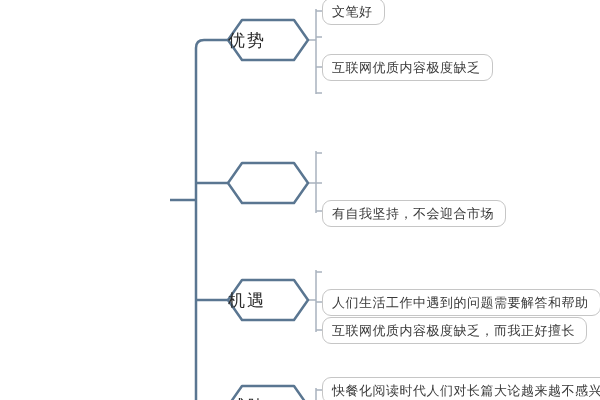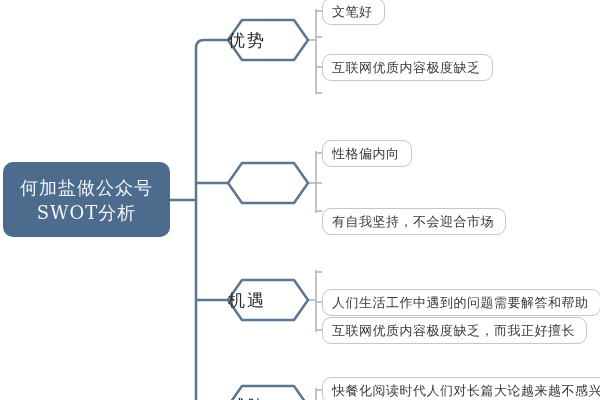--- a/index.html
+++ b/index.html
@@ -53,33 +53,28 @@
     <path class="rail" d="M308,183 H316 M316,151 V213 M316,153 H322 M316,183 H322 M316,211 H322"></path>
     <path class="rail" d="M308,300 H316 M316,270 V332 M316,272 H322 M316,302 H322 M316,330 H322"></path>
     <path class="rail" d="M316,388 V400 M316,390 H322"></path>
 
     <polygon class="hex" points="228,40 242,20 294,20 308,40 294,60 242,60"></polygon>
     <polygon class="hex" points="228,183 242,163 294,163 308,183 294,203 242,203"></polygon>
     <polygon class="hex" points="228,300 242,280 294,280 308,300 294,320 242,320"></polygon>
     <polygon class="hex" points="228,406 242,386 294,386 308,406 294,426 242,426"></polygon>
   </svg>
 
-  <div class="root-node">
-    <span>何加盐做公众号</span>
-    <span>SWOT分析</span>
-  </div>
 
   <span class="hex-label" style="top:29px">优势</span>
   <span class="hex-label" style="top:289px">机遇</span>
   <span class="hex-label" style="top:395px">威胁</span>
 
   <div class="leaf" style="top:-2px">文笔好</div>
   <div class="leaf" style="top:54px">互联网优质内容极度缺乏</div>
 
-  <div class="leaf" style="top:140px">性格偏内向</div>
-  <div class="leaf" style="top:208px">有自我坚持，不会迎合市场</div>
+  <div class="leaf" style="top:200px">有自我坚持，不会迎合市场</div>
 
   <div class="leaf" style="top:289px">人们生活工作中遇到的问题需要解答和帮助</div>
   <div class="leaf" style="top:317px">互联网优质内容极度缺乏，而我正好擅长</div>
 
   <div class="leaf" style="top:377px">快餐化阅读时代人们对长篇大论越来越不感兴趣</div>
 
 </div>
 
 </body></html>

